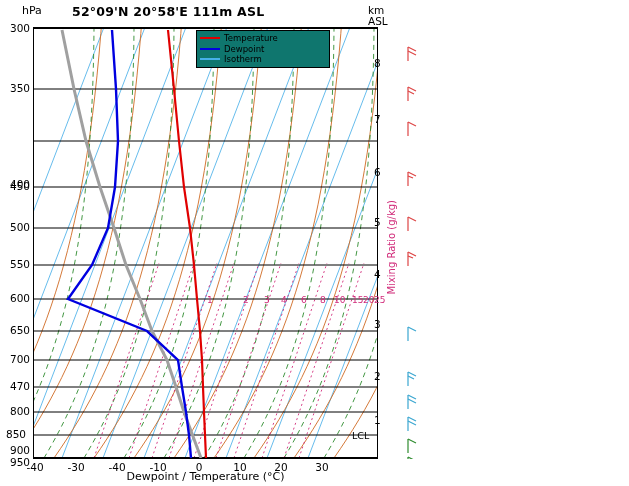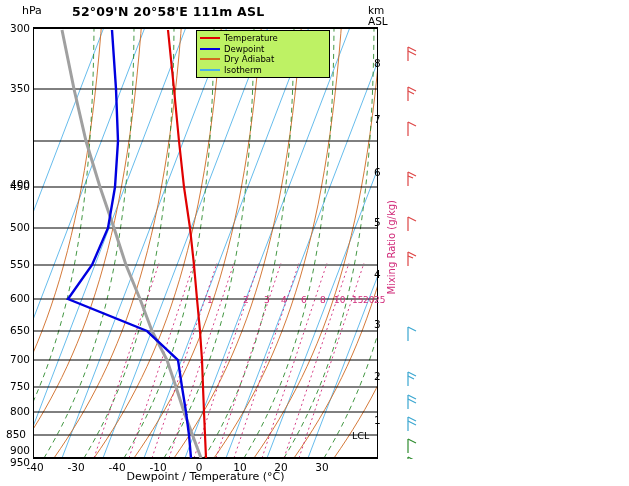--- a/index.html
+++ b/index.html
@@ -9,21 +9,21 @@
   
   #skewt-panel{left:0;top:0;width:400px;height:486px;}
   #hpa-label{left:22px;top:4px;font-size:11px;}
   #station-title{left:72px;top:4px;font-size:12.5px;font-weight:bold;letter-spacing:.2px;}
   #km-label{left:368px;top:4px;font-size:10.5px;}
   #asl-label{left:368px;top:15px;font-size:10.5px;}
   #plot{left:33px;top:27px;width:345px;height:432px;border:1px solid #000;box-sizing:border-box;overflow:hidden;background:#fff;}
   .plabel{position:absolute;left:2px;font-size:10.5px;text-align:right;width:28px;}
   .xtlabel{position:absolute;font-size:10.5px;text-align:center;width:34px;}
   #xaxis-title{left:33px;top:470px;width:345px;text-align:center;font-size:11px;}
-  #legend{left:196px;top:30px;width:126px;background:#bef264;border:1px solid #000;padding:2px 3px;font-size:8.5px;line-height:10.5px;}
+  #legend{left:196px;top:30px;width:126px;background:#0f766e;border:1px solid #000;padding:2px 3px;font-size:8.5px;line-height:10.5px;}
   .lg-row{display:flex;align-items:center;height:10.5px;}
   .lg-swatch{width:20px;height:0;border-top:2px solid #000;margin-right:4px;}
   .lg-txt{white-space:nowrap;}
   #mixing-ratio-axis{left:386px;top:200px;width:14px;font-size:10px;color:#d12b7a;
       writing-mode:vertical-rl;transform:rotate(180deg);}
   #lcl-label{left:352px;top:430px;font-size:9.5px;color:#000;}
   
   #right-col{left:404px;top:0;width:225px;height:486px;}
   svg{display:block;}
 </style>
@@ -119,21 +119,21 @@
 
     <div class="abs plabel" style="top:22px;">300</div>
     <div class="abs plabel" style="top:82px;">350</div>
     <div class="abs plabel" style="top:134px;margin-top:44px;">400</div>
     <div class="abs plabel" style="top:180px;">450</div>
     <div class="abs plabel" style="top:221px;">500</div>
     <div class="abs plabel" style="top:258px;">550</div>
     <div class="abs plabel" style="top:292px;">600</div>
     <div class="abs plabel" style="top:324px;">650</div>
     <div class="abs plabel" style="top:353px;">700</div>
-    <div class="abs plabel" style="top:380px;">750</div>
+    <div class="abs plabel" style="top:380px;">470</div>
     <div class="abs plabel" style="top:405px;">800</div>
     <div class="abs plabel" style="top:428px;text-align:center;">850</div>
     <div class="abs plabel" style="top:444px;">900</div>
     <div class="abs plabel" style="top:456px;">950</div>
 
     <div class="abs" style="left:374px;top:57px;font-size:10.5px;">8</div>
     <div class="abs" style="left:374px;top:113px;font-size:10.5px;">7</div>
     <div class="abs" style="left:374px;top:166px;font-size:10.5px;">6</div>
     <div class="abs" style="left:374px;top:216px;font-size:10.5px;">5</div>
     <div class="abs" style="left:374px;top:268px;font-size:10.5px;">4</div>
@@ -222,24 +222,20 @@
     <div class="abs" id="legend">
       <div class="lg-row">
         <span class="lg-swatch" style="border-color:#e00000"></span>
         <span class="lg-txt">Temperature</span>
       </div>
       <div class="lg-row">
         <span class="lg-swatch" style="border-color:#0000e0"></span>
         <span class="lg-txt">Dewpoint</span>
       </div>
       <div class="lg-row">
-        <span class="lg-swatch" style="border-color:#d2691e"></span>
-        <span class="lg-txt">Dry Adiabat</span>
-      </div>
-      <div class="lg-row">
         <span class="lg-swatch" style="border-color:#48b0e8"></span>
         <span class="lg-txt">Isotherm</span>
       </div>
     </div>
 
     <div class="abs xtlabel" style="left:18px;top:461px;">-40</div>
     <div class="abs xtlabel" style="left:59px;top:461px;">-30</div>
     <div class="abs xtlabel" style="left:100px;top:461px;">-40</div>
     <div class="abs xtlabel" style="left:141px;top:461px;">-10</div>
     <div class="abs xtlabel" style="left:182px;top:461px;">0</div>

